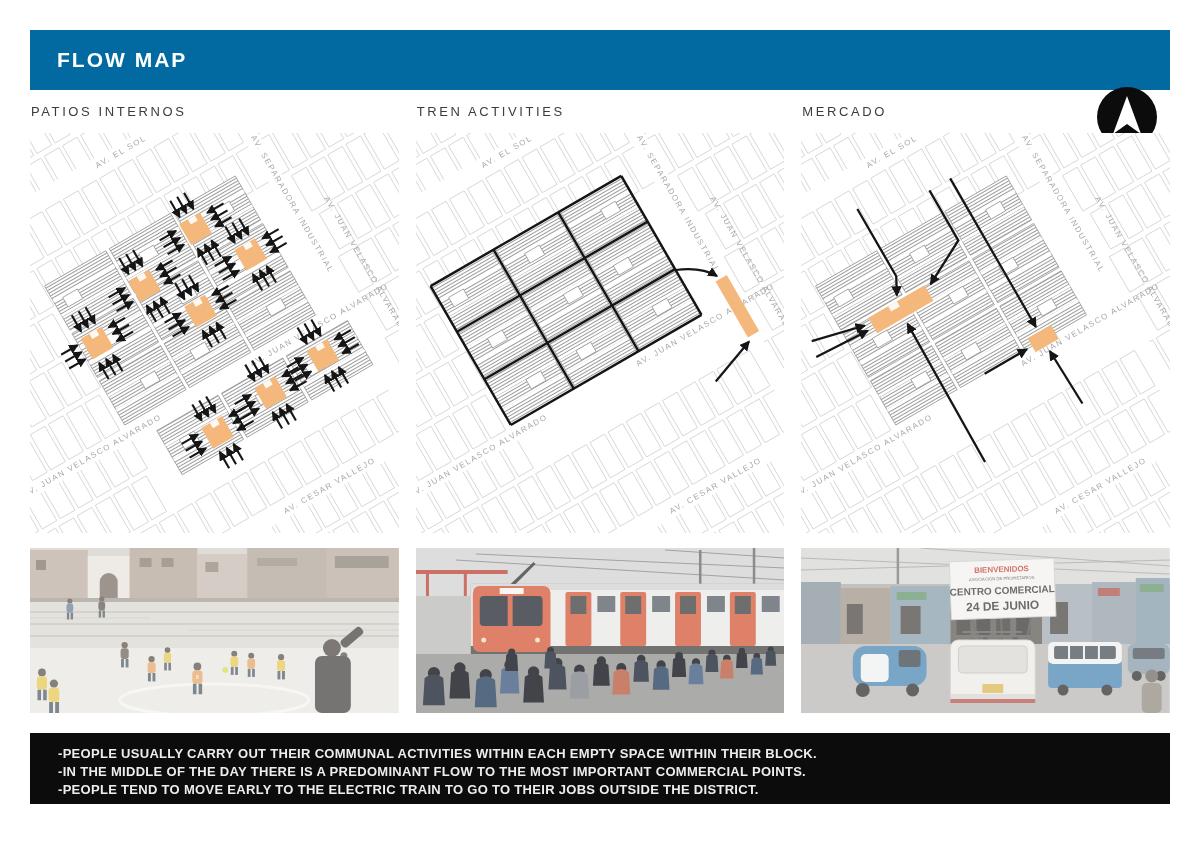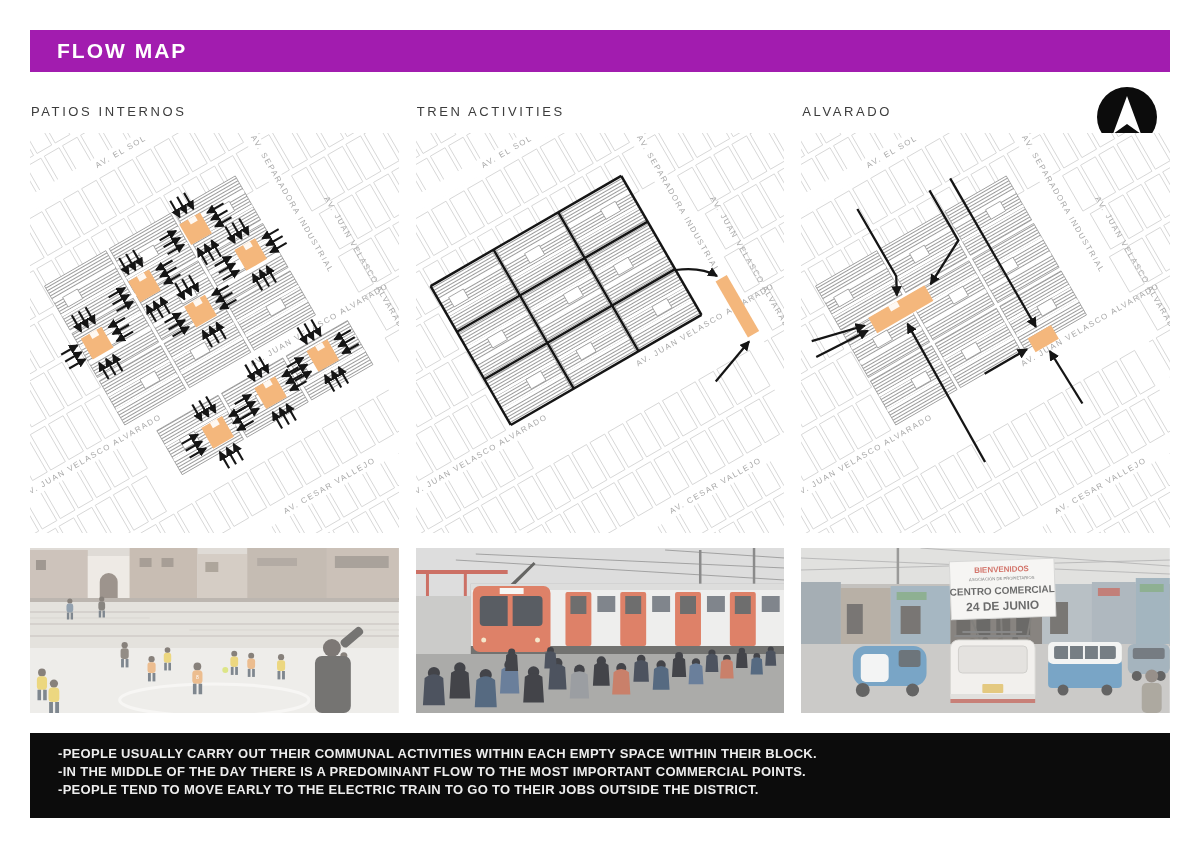--- a/index.html
+++ b/index.html
@@ -1,29 +1,29 @@
 <!DOCTYPE html>
 <html><head>
 <meta charset="utf-8">
 <style>
   html,body{margin:0;padding:0;background:#fff;}
   body{width:1200px;height:848px;font-family:"Liberation Sans",sans-serif;}
   .board{position:relative;width:1200px;height:848px;background:#fff;overflow:hidden;}
-  .title-bar{position:absolute;left:30px;top:30px;width:1140px;height:42px;background:#a21caf;
+  .title-bar{position:absolute;left:30px;top:30px;width:1140px;height:60px;background:#0369a1;
              display:flex;align-items:center;padding-left:27px;box-sizing:border-box;}
   .title-bar h1{margin:0;color:#fff;font-size:21px;font-weight:bold;letter-spacing:2px;}
   .logo{position:absolute;left:1096px;top:86px;width:62px;height:62px;}
   .columns{position:absolute;left:30px;top:98px;width:1140px;display:grid;
            grid-template-columns:1fr 1fr 1fr;column-gap:17px;}
   .panel-label{margin:6px 0 14px 1px;font-size:13px;font-weight:500;color:#3c3c3c;
                letter-spacing:2.6px;height:15px;}
   svg.map{width:100%;height:400px;display:block;background:#fff;}
   .photo{margin-top:15px;height:165px;overflow:hidden;}
   .photo svg{width:100%;height:165px;display:block;}
-  .footer-bar{position:absolute;left:30px;top:733px;width:1140px;height:85px;background:#0c0c0c;
+  .footer-bar{position:absolute;left:30px;top:733px;width:1140px;height:71px;background:#0c0c0c;
               box-sizing:border-box;padding:13px 0 0 28px;}
   .footer-bar p{margin:0 0 3px 0;color:#ededed;font-size:13px;font-weight:600;letter-spacing:.3px;}
   svg text{font-family:"Liberation Sans",sans-serif;}
   .mlabel{font-size:8px;fill:#a9a9a9;letter-spacing:1.6px;}
 </style>
 </head>
 <body>
 
 <div class="board">
 
@@ -1515,21 +1515,21 @@
             <g transform="translate(135,112) scale(0.95)">
                 <use href="#per" style="color:#2e3644"></use>
               </g>
           </g>
           <rect x="0" y="0" width="370" height="165" fill="#ffffff" opacity="0.15"></rect>
         </svg>
       </div>
     </section>
 
     <section class="panel">
-      <h2 class="panel-label">ALVARADO</h2>
+      <h2 class="panel-label">MERCADO</h2>
       <svg class="map" id="map2" viewBox="0 0 370 400">
           <defs>
             <pattern id="hatch2" width="3" height="3" patternUnits="userSpaceOnUse">
               <path d="M0 1.5 H3" stroke="#8f8f8f" stroke-width="0.9"></path>
             </pattern>
             <marker id="ah2" viewBox="0 0 8 8" refX="7" refY="4" markerWidth="4.6" markerHeight="4.6" orient="auto">
               <path d="M0 0 L8 4 L0 8 Z" fill="#151515"></path>
             </marker>
           </defs>
           <g transform="rotate(-30 185 200) translate(16 -12)">

